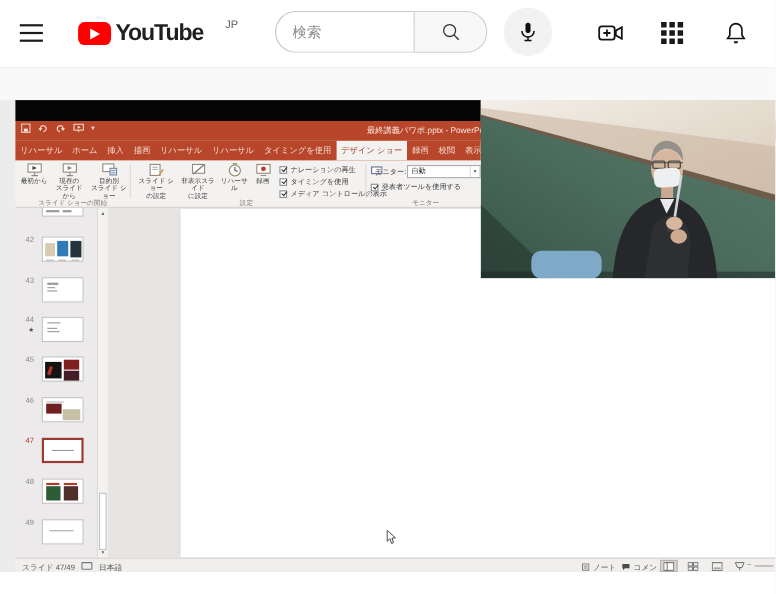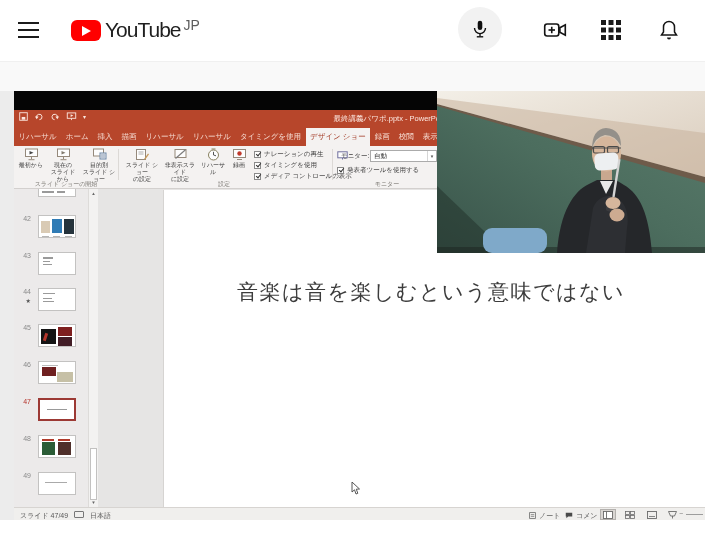--- a/index.html
+++ b/index.html
@@ -9,22 +9,22 @@
 
   
   .yt-header { position:absolute; left:0; top:0; width:705px; height:62px; background:#fff;
                border-bottom:1px solid #f0f0f0; z-index:30; }
   .hamburger { position:absolute; left:18px; top:22px; width:21px; height:16px; cursor:pointer; }
   .hamburger div { height:2px; background:#1b1b1b; margin-bottom:5px; }
   .yt-logo { position:absolute; left:71px; top:17px; display:flex; align-items:flex-start; cursor:pointer; }
   .logo-badge { width:30px; height:21px; background:#ff0000; border-radius:6px; position:relative; margin-top:3px; }
   .logo-badge:after { content:""; position:absolute; left:11px; top:5.5px; border-left:9px solid #fff;
                       border-top:5px solid transparent; border-bottom:5px solid transparent; }
-  .logo-word { font-size:21px; font-weight:normal; letter-spacing:-1px; color:#1f1f1f; margin-left:4px; margin-top:1px; }
-  .logo-region { font-size:14px; color:#5c5c5c; margin-left:3px; }
+  .logo-word { font-size:21px; font-weight:bold; letter-spacing:-1px; color:#1f1f1f; margin-left:4px; margin-top:1px; }
+  .logo-region { font-size:10px; color:#5c5c5c; margin-left:20px; }
   .search-wrap { position:absolute; left:250px; top:10px; display:flex; height:38px; }
   .search-input { width:126px; height:38px; border:1px solid #c6c6c6; border-right:none;
                   border-radius:19px 0 0 19px; padding:0 0 0 15px; font-size:13px; color:#111; outline:none; }
   .search-input::placeholder { color:#8a8a8a; }
   .search-btn { width:67px; height:38px; background:#f8f8f8; border:1px solid #cfcfcf;
                 border-radius:0 19px 19px 0; display:flex; align-items:center; justify-content:center; cursor:pointer; }
   .mic-btn { position:absolute; left:458px; top:7px; width:44px; height:44px; border-radius:50%;
              background:#f2f2f2; display:flex; align-items:center; justify-content:center; cursor:pointer; }
   .hdr-icon { position:absolute; top:17px; width:26px; height:26px; display:flex; align-items:center;
               justify-content:center; cursor:pointer; }
@@ -105,20 +105,29 @@
         <div></div>
         <div></div>
       </div>
 
     <div class="yt-logo">
       <div class="logo-badge"></div>
       <div class="logo-word">YouTube</div>
       <div class="logo-region">JP</div>
     </div>
 
+    <div class="search-wrap">
+      <input class="search-input" placeholder="検索" style="">
+      <div class="search-btn">
+        <svg width="20" height="20" viewBox="0 0 24 24">
+          <circle cx="10.5" cy="10.5" r="6.5" fill="none" stroke="#333" stroke-width="1.4"></circle>
+          <line x1="15.3" y1="15.3" x2="20.5" y2="20.5" stroke="#333" stroke-width="1.4"></line>
+        </svg>
+      </div>
+    </div>
 
     <div class="mic-btn">
       <svg width="22" height="22" viewBox="0 0 24 24">
         <rect x="9.5" y="3" width="5" height="10" rx="2.5" fill="#0f0f0f"></rect>
         <path d="M6,11 a6,6 0 0 0 12,0" fill="none" stroke="#0f0f0f" stroke-width="1.5"></path>
         <line x1="12" y1="17" x2="12" y2="20" stroke="#0f0f0f" stroke-width="1.5"></line>
         <line x1="8.5" y1="20.5" x2="15.5" y2="20.5" stroke="#0f0f0f" stroke-width="1.5"></line>
       </svg>
     </div>
 
@@ -371,21 +380,20 @@
         </div>
 
         <div class="pscroll">
           <div class="sarr" style="top:2px;">▲</div>
           <div class="sthumb"></div>
           <div class="sarr" style="bottom:2px;">▼</div>
         </div>
       </div>
 
       <div class="slide-canvas">
-        <div class="slide-text">音楽は音を楽しむという意味ではない</div>
         <svg class="cursor" width="9" height="13" viewBox="0 0 9 13">
           <path d="M1,0 L1,10 L3.5,7.8 L5,12 L6.8,11.3 L5.3,7.2 L8.5,7 Z" fill="#fff" stroke="#444" stroke-width="0.9"></path>
         </svg>
       </div>
     </div>
 
     <div class="ppt-status">
       <div class="st" style="left:6px;">スライド 47/49</div>
       <div class="lang-ic"></div>
       <div class="st" style="left:76px;">日本語</div>

